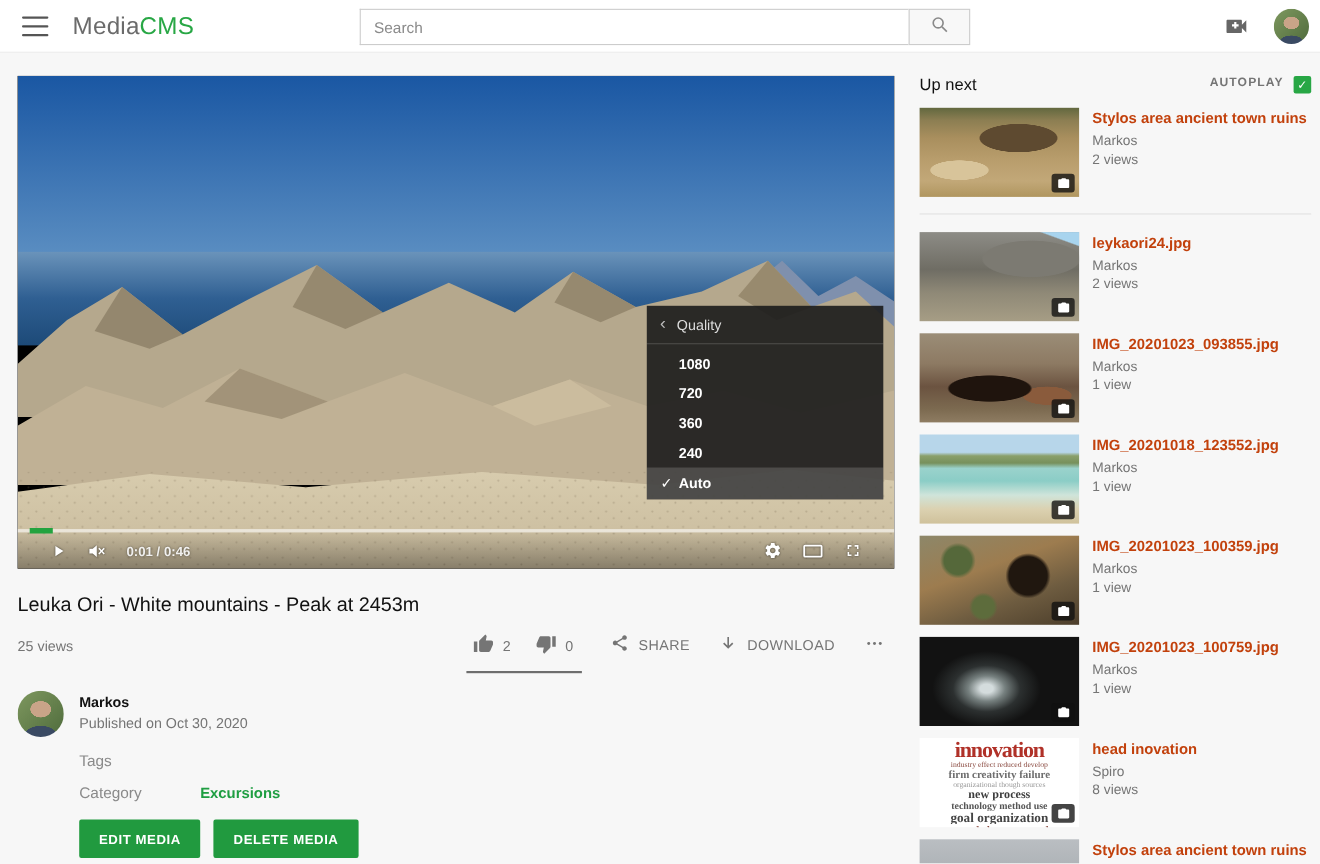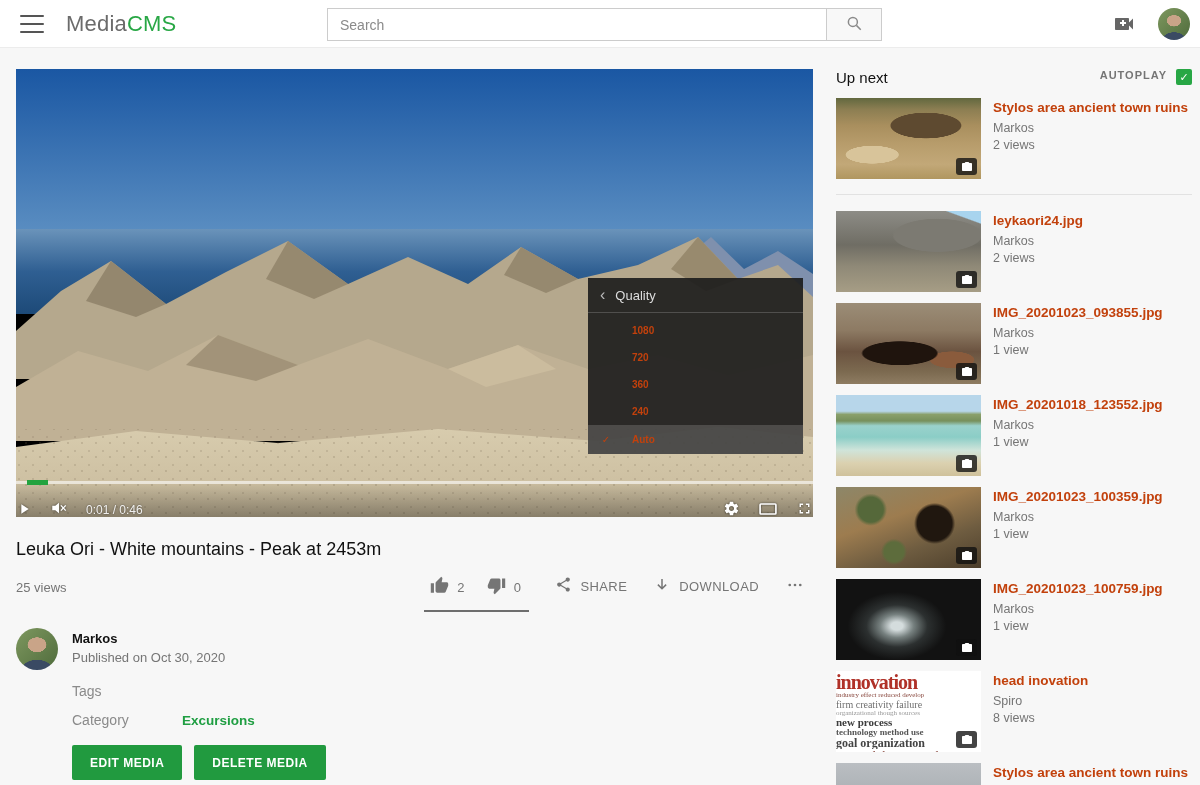--- a/index.html
+++ b/index.html
@@ -32,35 +32,35 @@
   
   main { position:absolute; left:16px; top:69px; width:797px; }
 
   .player { position:relative; width:797px; height:448px; background:#000; overflow:hidden; }
   .player svg.scene { display:block; width:797px; height:448px; }
 
   .controls { position:absolute; left:0; right:0; bottom:0; height:36px;
               background:linear-gradient(rgba(0,0,0,0), rgba(0,0,0,.32)); }
   .seekbar { position:absolute; top:0; left:0; right:0; height:3px; background:rgba(255,255,255,.6); cursor:pointer; }
   .seekbar .played { position:absolute; left:1.4%; width:2.6%; top:-1px; height:5px; background:#23a33f; }
-  .ctl-row { position:absolute; left:0; right:0; bottom:0; height:33px; display:flex; align-items:flex-end;
-             padding:0 0; gap:18px; color:#fff; }
+  .ctl-row { position:absolute; left:0; right:0; bottom:0; height:33px; display:flex; align-items:center;
+             padding:0 29px; gap:18px; color:#fff;font-weight:bold; }
   .ctl-row .time { font-size:12px; color:rgba(255,255,255,.9); text-shadow:0 0 2px rgba(0,0,0,.5); }
   .ctl-row .spacer { flex:1; }
   .ctl-btn { display:flex; align-items:center; cursor:pointer; filter:drop-shadow(0 0 1px rgba(0,0,0,.6)); }
 
   
   .quality-menu { position:absolute; top:209px; right:10px; width:215px; background:rgba(27,27,27,.9);
                   color:#eee; z-index:10; }
   .qm-header { display:flex; align-items:center; height:35px; padding:0 12px; gap:10px; cursor:pointer;
                border-bottom:1px solid rgba(255,255,255,.18); font-size:13px; color:#ddd; }
   .qm-header .chev { font-size:16px; color:#bbb; }
   .quality-menu ul { list-style:none; padding:4px 0 0 0; }
-  .qm-option { position:relative; height:27px; line-height:27px; padding-left:44px; font-size:10px;
-               font-weight:bold; color:#c2410c; cursor:pointer; }
+  .qm-option { position:relative; height:27px; line-height:27px; padding-left:29px; font-size:13px;
+               font-weight:bold; color:#ffffff; cursor:pointer; }
   .qm-option .check { position:absolute; left:10px; width:16px; text-align:center; font-weight:normal; }
   .qm-option.selected { background:rgba(255,255,255,.16); height:29px; line-height:29px; }
 
   
   h1.media-title { margin-top:20px; font-size:18px; font-weight:400; color:#111; line-height:24px; }
   .meta-row { display:flex; justify-content:space-between; align-items:flex-start; margin-top:11px; }
   .views { font-size:13px; color:#757575; padding-top:8px; }
   .actions { display:flex; align-items:flex-start; gap:26px; padding-right:8px; }
   .action-btn { display:flex; align-items:center; gap:8px; color:#757575; font-size:13px;
                 letter-spacing:.4px; cursor:pointer; background:none; border:none;
@@ -127,26 +127,26 @@
   .th-beach { background:
       linear-gradient(180deg,#b7d6ea 0 20%,#8aa06b 24%,#77905c 32%,#9ad2cc 38%,#8bcdc6 52%,#cfe4da 68%,#dbd1b0 84%,#cfc19b 100%); }
   .th-cliff { background:
       radial-gradient(circle at 68% 45%, #20170f 0 16%, rgba(0,0,0,0) 19%),
       radial-gradient(circle at 24% 28%, #55683a 0 10%, rgba(0,0,0,0) 13%),
       radial-gradient(circle at 40% 80%, #5d6c3c 0 9%, rgba(0,0,0,0) 12%),
       linear-gradient(160deg,#8d8769 0%,#9d7c4f 38%,#6e5c40 68%,#4c3e2b 100%); }
   .th-cave2 { background:
       radial-gradient(ellipse 34% 42% at 42% 58%, #d4dcdd 0 12%, #76807f 34%, #2c3030 62%, #121212 100%); }
   .th-clouds { background:linear-gradient(180deg,#babec2 0%,#a8adb1 48%,#8e9499 100%); }
-  .th-wordcloud { background:#fff; text-align:left; padding-top:1px; line-height:1.02;
+  .th-wordcloud { background:#fff; text-align:center; padding-top:1px; line-height:1.02;
                   font-family:"Liberation Serif","DejaVu Serif",serif; }
   .wc { display:block; white-space:nowrap; overflow:hidden; }
   .wc-0 { font-size:20px; font-weight:bold; color:#b03128; letter-spacing:-1px; }
   .wc-1 { font-size:7px; color:#8a4a40; }
-  .wc-2 { font-size:10px; font-weight:normal; color:#6e6e6e; }
+  .wc-2 { font-size:10px; font-weight:bold; color:#6e6e6e; }
   .wc-3 { font-size:7px; color:#999; }
   .wc-4 { font-size:11px; font-weight:bold; color:#3d3d3d; }
   .wc-5 { font-size:9px; font-weight:bold; color:#555; }
   .wc-6 { font-size:12px; font-weight:bold; color:#444; }
   .wc-7 { font-size:13px; color:#8a4a40; }
 </style>
 </head>
 <body>
 
 <div class="page">

